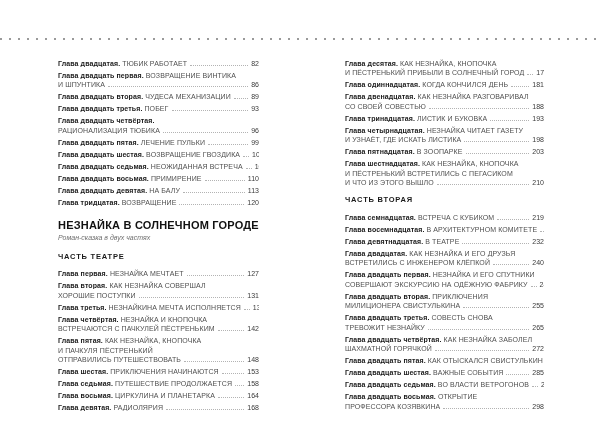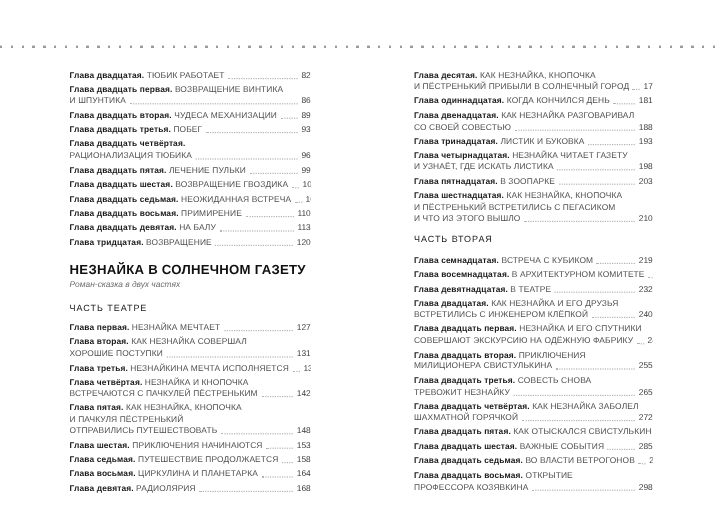--- a/index.html
+++ b/index.html
@@ -59,21 +59,21 @@
     margin: 13px 0 3px 0;
   }
   .book-subtitle {
     font-size: 7px;
     font-style: italic;
     color: #6e6e6e;
     margin: 0 0 11px 0;
   }
   .part-label {
     font-size: 7.5px;
-    font-weight: normal;
+    font-weight: bold;
     color: #1a1a1a;
     letter-spacing: 0.8px;
     margin: 0 0 7px 0;
   }
   .part-label.right-part { margin-top: 9px; }
 </style>
 </head>
 <body>
 
 <div class="page">
@@ -169,21 +169,21 @@
         <div class="entry">
           <div class="line">
             <span class="label">Глава тридцатая.</span>
             <span class="title">&nbsp;ВОЗВРАЩЕНИЕ</span>
             <span class="leader"></span>
             <span class="page-num">120</span>
           </div>
         </div>
       </div>
 
-    <div class="book-title">НЕЗНАЙКА В СОЛНЕЧНОМ ГАЗЕТУ</div>
+    <div class="book-title">НЕЗНАЙКА В СОЛНЕЧНОМ ГОРОДЕ</div>
     <div class="book-subtitle">Роман-сказка в двух частях</div>
 
     <div class="part-label">ЧАСТЬ ТЕАТРЕ</div>
 
     <div>
         <div class="entry">
           <div class="line">
             <span class="label">Глава первая.</span>
             <span class="title">&nbsp;НЕЗНАЙКА МЕЧТАЕТ</span>
             <span class="leader"></span>

